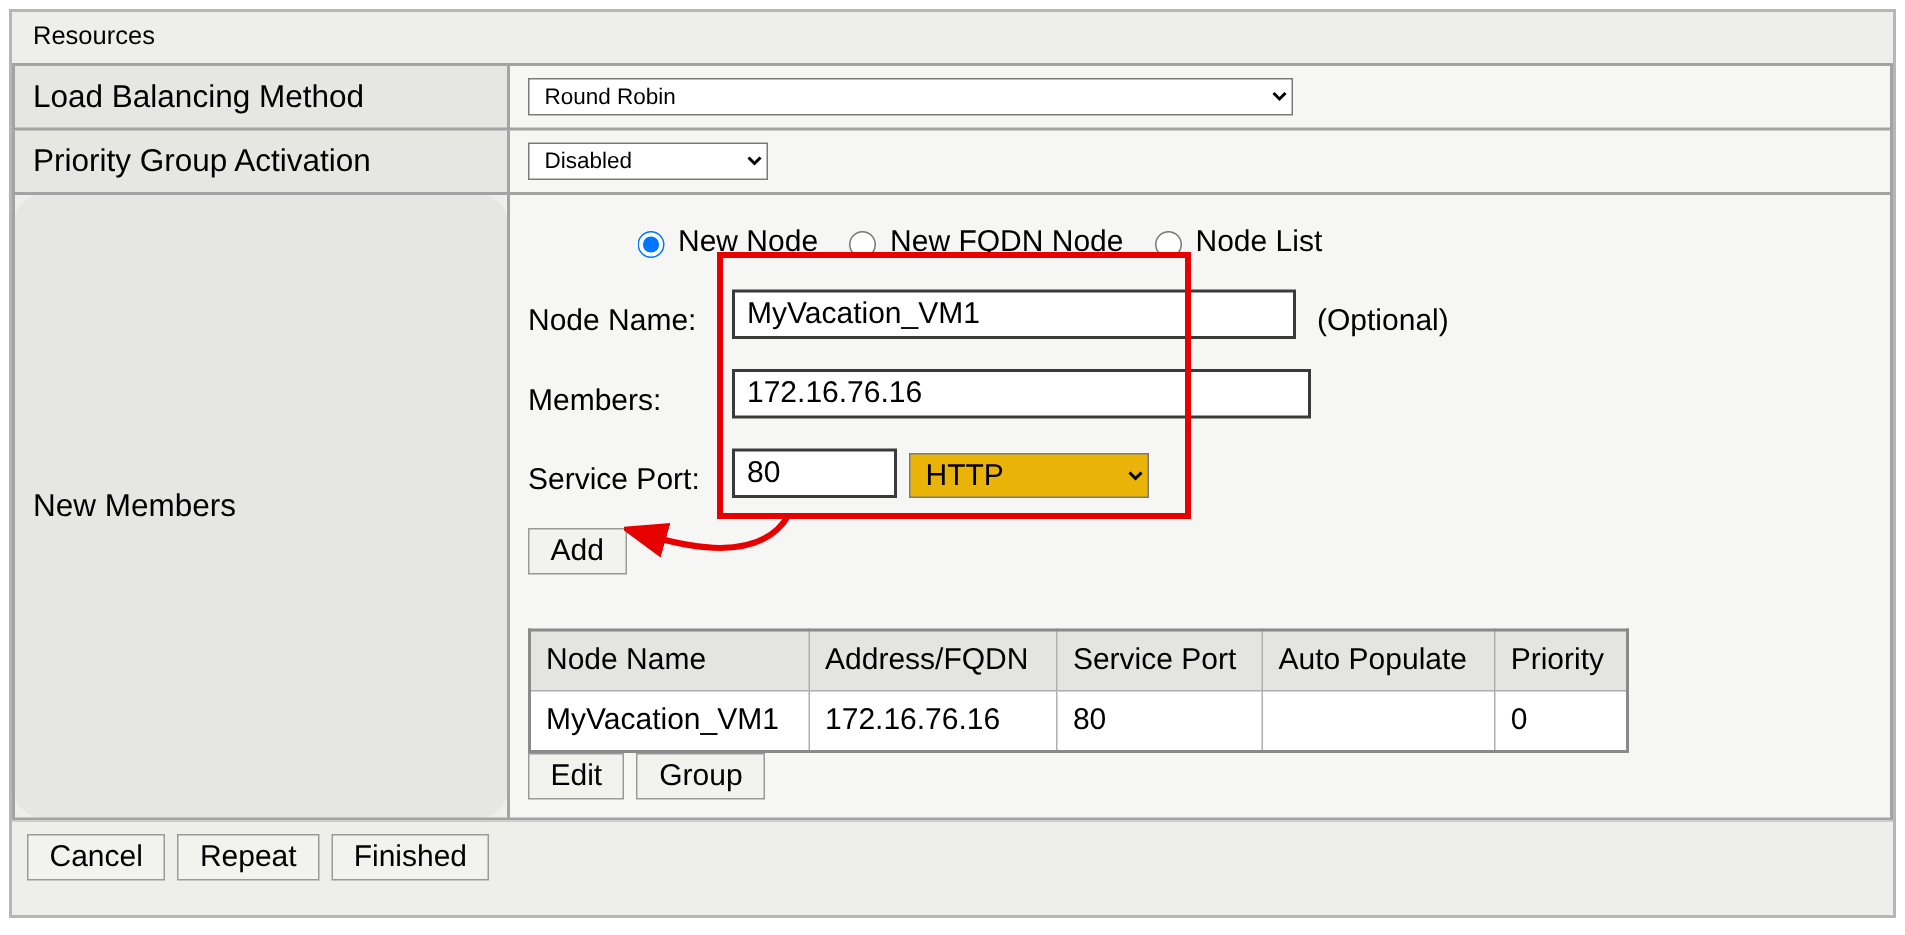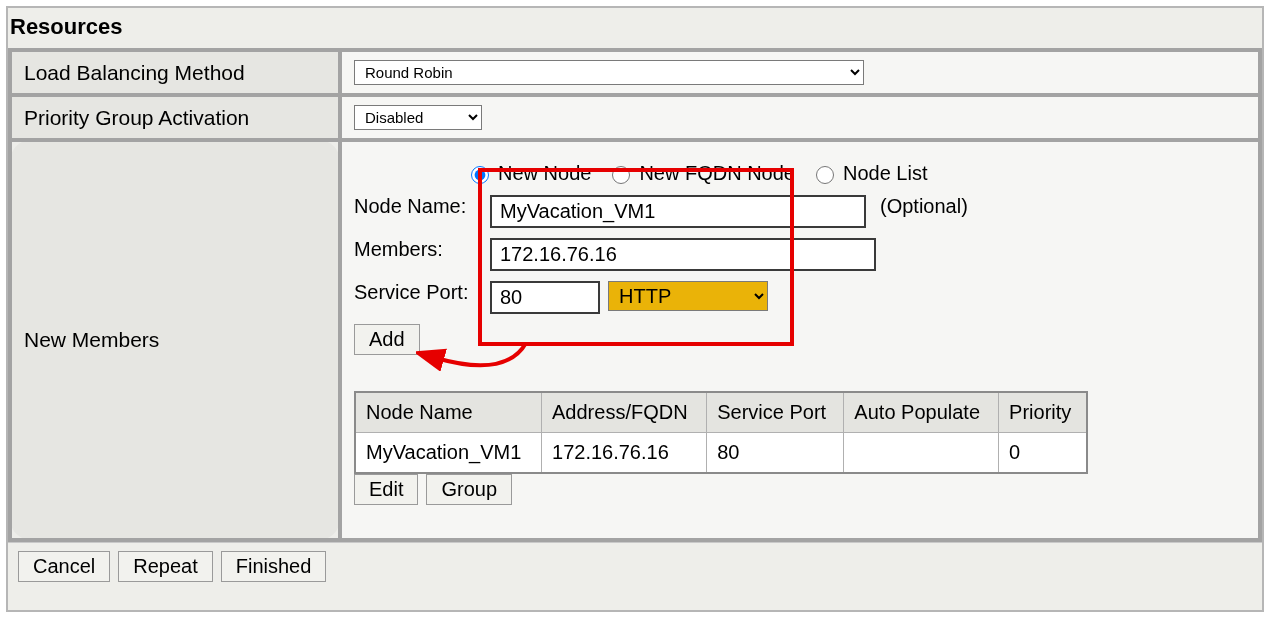--- a/index.html
+++ b/index.html
@@ -12,30 +12,31 @@
     color: #000;
   }
   .panel {
     border: 2px solid #b6b6b6;
     margin: 6px;
     background: #eeeeea;
     height: 606px;
     position: relative;
   }
   .section-title {
-    font-weight: bold;
-    font-size: 22px;
+    font-weight: normal;
+    font-size: 17px;
     padding: 6px 2px 8px 2px;
+    margin-left: 12px;
   }
   table.form-table {
     width: 100%;
     border-collapse: collapse;
   }
   table.form-table > tbody > tr > td {
-    border: 4px solid #a3a3a3;
+    border: 2px solid #a3a3a3;
     padding: 8px 12px;
     vertical-align: middle;
     background: #f6f6f4;
   }
   table.form-table > tbody > tr > td.label-cell {
     background: #e6e6e2;
     width: 330px;
     font-size: 21px;
     vertical-align: middle;
   }
@@ -56,22 +57,22 @@
     margin-bottom: 6px;
     display: flex;
     align-items: center;
     gap: 6px;
     font-size: 20px;
   }
   .node-type-row label { display:inline-flex; align-items:center; gap:6px; margin-right:10px;}
   input[type=radio] { width: 18px; height: 18px; }
   .field-row {
     display: flex;
-    align-items: flex-start;
-    margin: 10px 0;
+    align-items: flex-end;
+    margin: 20px 0;
     gap: 8px;
     font-size: 20px;
   }
   .field-label {
     width: 128px;
   }
   input[type=text].txt {
     font-size: 20px;
     padding: 3px 8px;
     border: 2px solid #3a3a3a;
@@ -151,31 +152,31 @@
         <td class="label-cell">Load Balancing Method</td>
         <td>
           <select class="big-select" style="width:510px">
             <option>Round Robin</option>
           </select>
         </td>
       </tr>
       <tr>
         <td class="label-cell">Priority Group Activation</td>
         <td>
-          <select class="big-select" style="width:128px">
+          <select class="big-select" style="width:160px">
             <option>Disabled</option>
           </select>
         </td>
       </tr>
       <tr>
         <td class="label-cell members-label" style="height:400px;border-radius:21px;">New Members</td>
         <td style="vertical-align:top;">
           <div class="members-body">
 
-            <div class="node-type-row" style="margin-left:112px;">
+            <div class="node-type-row" style="margin-left:68px;">
               <label>
                 <input type="radio" name="ntype" checked="" style="">
                 <span>New Node</span>
               </label>
               <label>
                 <input type="radio" name="ntype" style="">
                 <span>New FQDN Node</span>
               </label>
               <label>
                 <input type="radio" name="ntype" style="">

